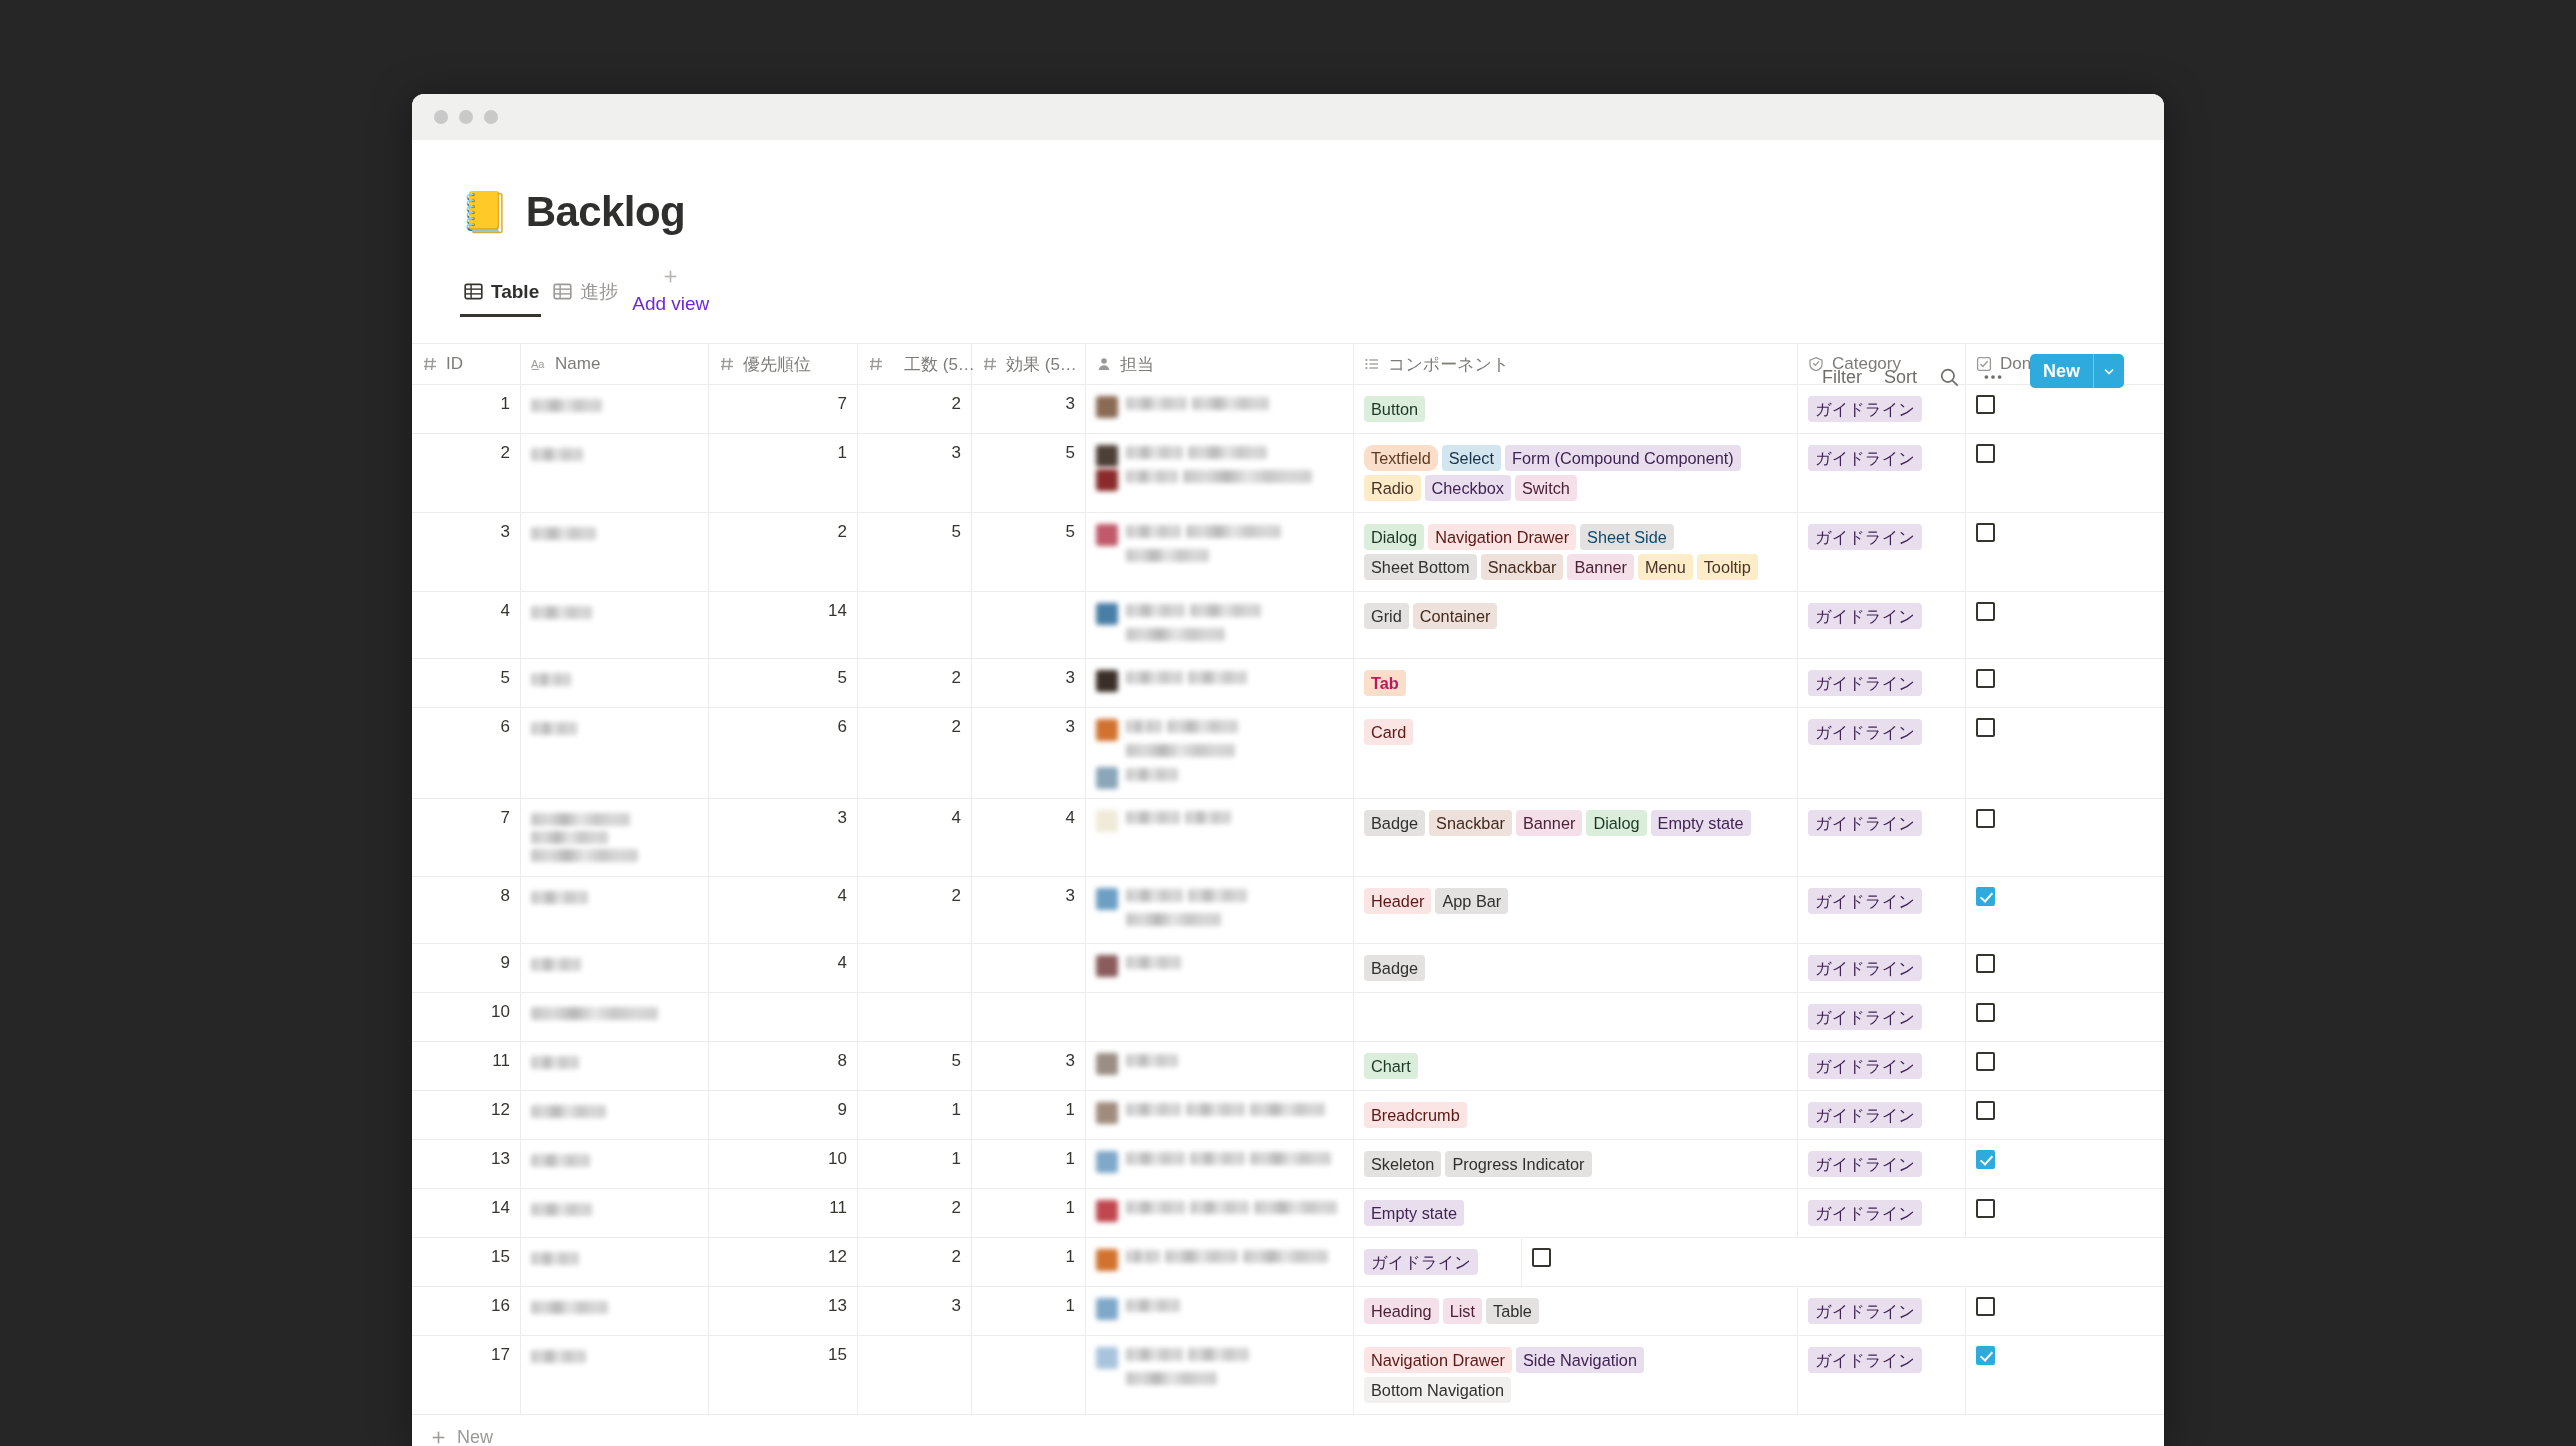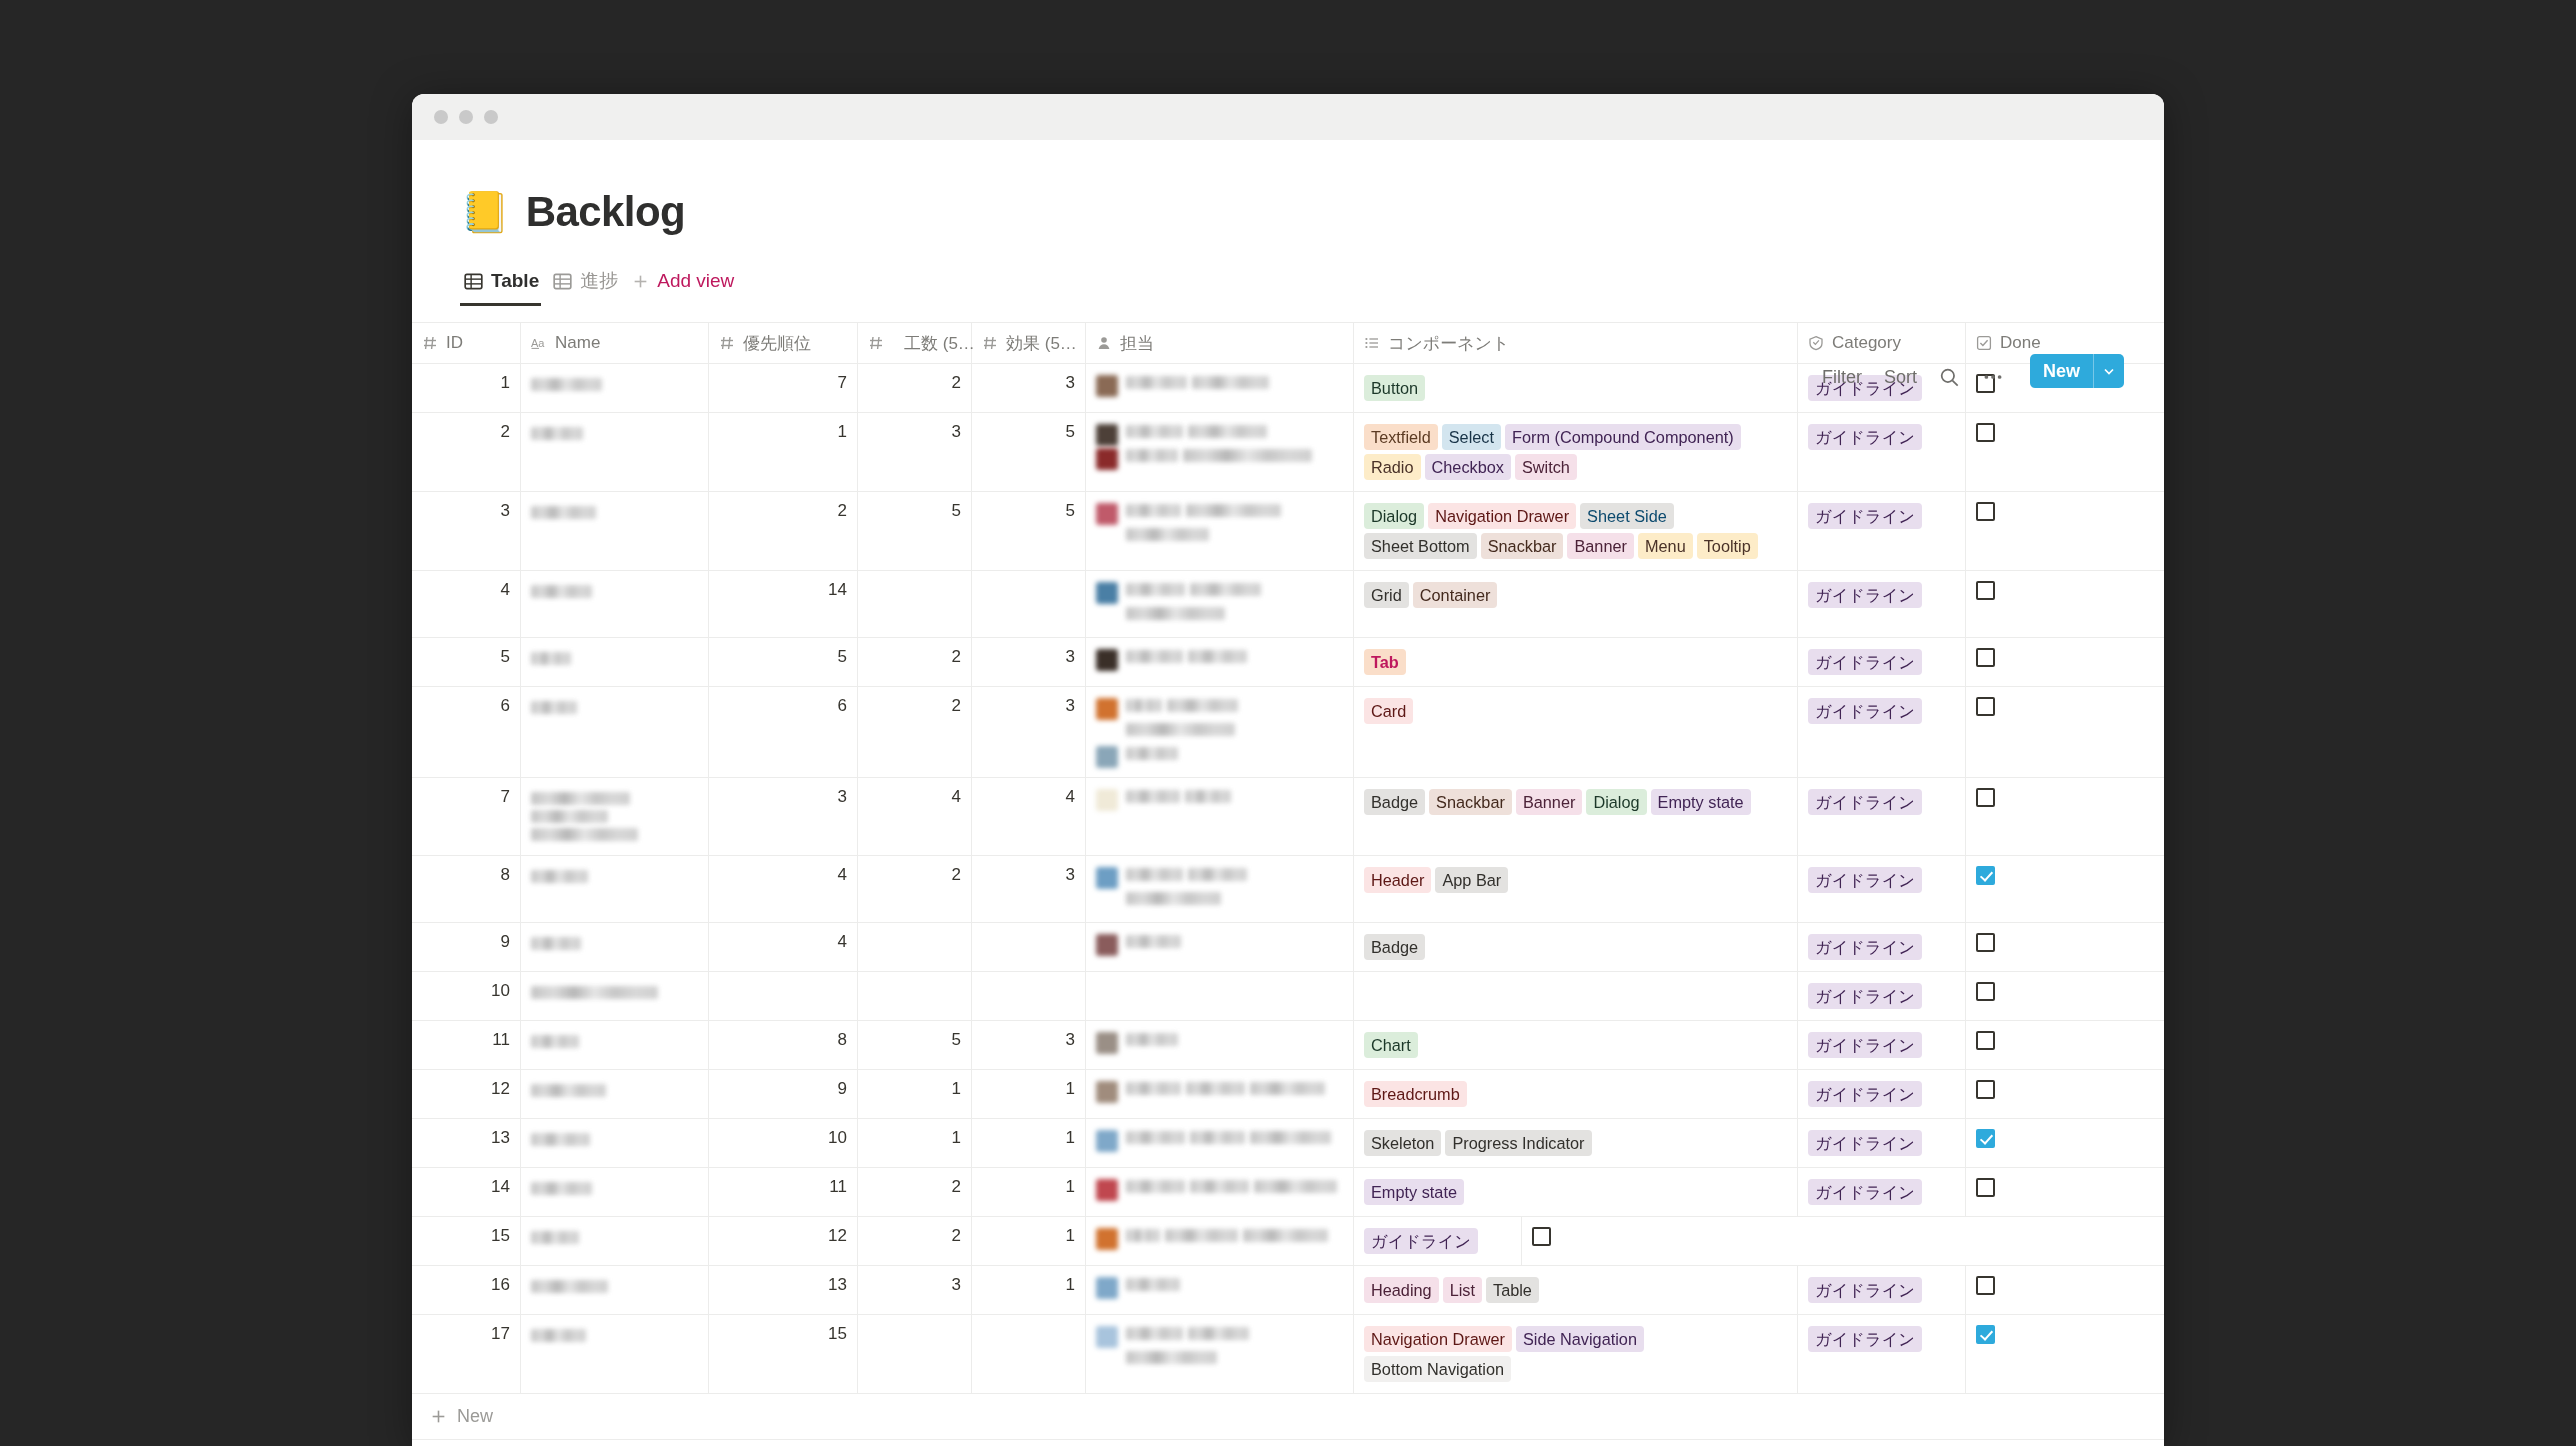--- a/index.html
+++ b/index.html
@@ -54,21 +54,21 @@
     font-size: 19px; padding: 6px 10px 14px 4px;
     color: #999794; cursor: pointer;
     position: relative;
   }
   .view-tab.active { color: #2f2f2e; font-weight: bold; }
   .view-tab.active::after {
     content: ""; position: absolute; left: 0; right: 8px; bottom: 0;
     height: 3px; background: #37352f;
   }
   .view-tab .ico { display:flex; }
-  .addview { color: #be185d; font-weight: normal; }
+  .addview { color: #6d28d9; font-weight: normal; flex-direction: column; }
 
   
   #toolbar {
     position: absolute; right: 40px; top: 260px;
     display: flex; align-items: flex-end; gap: 22px;
   }
   .tb-item { font-size: 18px; color: #6f6e6b; cursor: pointer; }
   #new-button {
     display: flex; align-items: stretch;
     background: #2eaadc; border-radius: 5px; overflow: hidden;
@@ -387,21 +387,21 @@
                 <span class="avatar-blur" style="background: rgb(77, 64, 56);"></span>
                 <span class="tanto-names"><span class="blur" style="width: 57px; display: inline-block; margin: 3px 5px 3px 0px;"></span><span class="blur" style="width: 79px; display: inline-block; margin: 3px 5px 3px 0px;"></span></span>
               </div>
               <div class="tanto-line">
                 <span class="avatar-blur" style="background: rgb(138, 42, 42);"></span>
                 <span class="tanto-names"><span class="blur" style="width: 52px; display: inline-block; margin: 3px 5px 3px 0px;"></span><span class="blur" style="width: 129px; display: inline-block; margin: 3px 5px 3px 0px;"></span></span>
               </div>
             </div>
             <div class="cell c-comp">
               <div class="tags">
-                <span class="tag" style="background: rgb(250, 222, 201); color: rgb(92, 59, 35);">Textfield</span>
+                <span class="tag" style="background: rgb(250, 222, 201); color: rgb(92, 59, 35); border-radius: 9px;">Textfield</span>
                 <span class="tag" style="background: rgb(211, 229, 239); color: rgb(24, 51, 71);">Select</span>
                 <span class="tag" style="background: rgb(232, 222, 238); color: rgb(65, 36, 84);">Form (Compound Component)</span>
                 <span class="tag" style="background: rgb(253, 236, 200); color: rgb(74, 50, 40);">Radio</span>
                 <span class="tag" style="background: rgb(232, 222, 238); color: rgb(65, 36, 84);">Checkbox</span>
                 <span class="tag" style="background: rgb(245, 224, 233); color: rgb(76, 34, 56);">Switch</span>
               </div>
             </div>
             <div class="cell c-cat"><span class="tag" style="background: rgb(232, 222, 238); color: rgb(65, 36, 84);">ガイドライン</span></div>
             <div class="cell c-done"><span class="checkbox"></span></div>
           </div>

